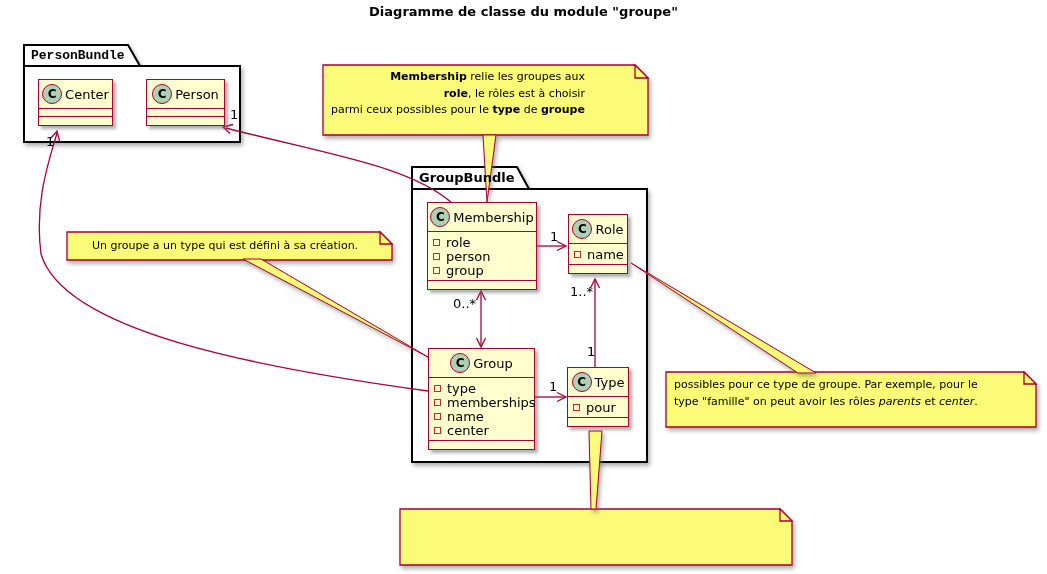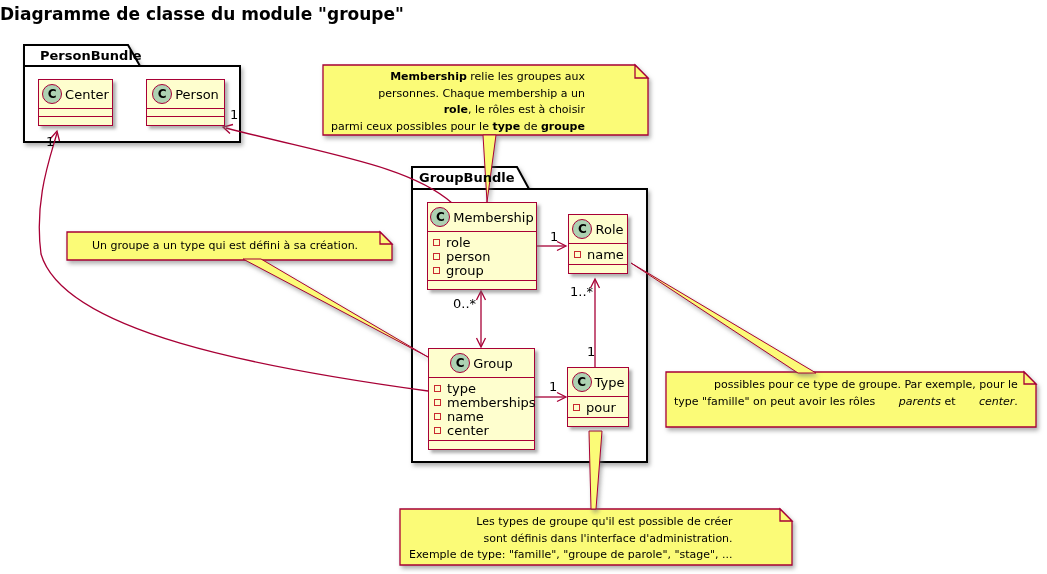--- a/index.html
+++ b/index.html
@@ -2,22 +2,22 @@
 <html><head>
 <meta charset="utf-8">
 <style>
   html,body { margin:0; padding:0; background:#ffffff; }
   .stage {
     position:relative; width:1047px; height:574px; background:#ffffff;
     font-family:"DejaVu Sans", sans-serif; overflow:hidden; color:#000;
   }
   .stage > svg { position:absolute; left:0; top:0; z-index:1; }
   .diagram-title {
-    position:absolute; left:0; top:4px; width:100%; 
-    font-size:17px; font-weight:bold; z-index:3;
+    position:absolute; left:0; top:4px; width:100%; text-align:center;
+    font-size:13px; font-weight:bold; z-index:3;
   }
   .pkg-name { position:absolute; font-size:13px; font-weight:bold; z-index:3; }
   .shadow { filter: drop-shadow(2px 3px 2px rgba(110,110,110,0.55)); }
   .uml-class {
     position:absolute; z-index:2; box-sizing:border-box;
     background:#FEFECE; border:1.5px solid #A80036;
     box-shadow:3px 3px 3px rgba(110,110,110,0.55);
   }
   .cls-title {
     display:flex; align-items:center; justify-content:center; gap:3px;
@@ -31,21 +31,21 @@
   }
   .cls-name { font-size:13px; white-space:nowrap; }
   .compart { border-top:1.5px solid #A80036; }
   .attrs { padding:3px 5px 3px 5px; }
   .attrs.empty { padding:0; height:7px; }
   .methods { height:8px; }
   .attr { display:flex; align-items:center; gap:6px; height:14px; font-size:13px; white-space:nowrap; }
   .sq { width:7px; height:7px; border:1px solid #C82930; box-sizing:border-box; background:transparent; flex:0 0 auto; }
   .note-text { position:absolute; z-index:3; font-size:11px; line-height:16.5px; white-space:nowrap;text-align:right; }
   .note-text b { font-weight:bold; }
-  .note-text i { font-style:italic;margin-left:20px; }
+  .note-text i { font-style:italic; }
   text.mult { font-size:13px; fill:#000; font-family:"DejaVu Sans", sans-serif; }
 </style>
 </head>
 <body>
 
 <div class="stage">
 
   <svg width="1047" height="574" viewBox="0 0 1047 574">
 
     <g class="shadow">
@@ -107,21 +107,21 @@
     <text class="mult" x="453" y="308">0..*</text>
     <text class="mult" x="570" y="296">1..*</text>
     <text class="mult" x="587" y="356">1</text>
     <text class="mult" x="549" y="391">1</text>
     <text class="mult" x="230" y="119">1</text>
     <text class="mult" x="46" y="146">1</text>
   </svg>
 
   <div class="diagram-title">Diagramme de classe du module "groupe"</div>
 
-  <div class="pkg-name" style="left:40px; top:48px;">PersonBundle</div>
+  <div class="pkg-name" style="left:31px; top:48px;font-family:Liberation Mono, monospace;">PersonBundle</div>
   <div class="pkg-name" style="left:419px; top:170px;">GroupBundle</div>
 
   <div class="uml-class" style="left:38px; top:79px; width:75px;">
     <div class="cls-title">
       <span class="circ">C</span>
       <span class="cls-name">Center</span>
     </div>
     <div class="compart attrs empty"></div>
     <div class="compart methods"></div>
   </div>
@@ -206,30 +206,24 @@
       <div class="attr">
           <span class="sq"></span>
           <span>pour</span>
         </div>
     </div>
     <div class="compart methods"></div>
   </div>
 
   <div class="note-text" style="left:331px; top:69px;">
       <div><b>Membership</b><span> relie les groupes aux</span></div>
-      <div><span>personnes. Chaque membership a un</span></div>
       <div><span> </span><b>role</b><span>, le rôles est à choisir</span></div>
       <div><span>parmi ceux possibles pour le </span><b>type</b><span> de </span><b>groupe</b></div>
     </div>
   <div class="note-text" style="left:92px; top:238px;">
       <div><span>Un groupe a un type qui est défini à sa création.</span></div>
     </div>
   <div class="note-text" style="left:674px; top:377px;">
       <div><span>possibles pour ce type de groupe. Par exemple, pour le</span></div>
       <div><span>type "famille" on peut avoir les rôles </span><i>parents</i><span> et </span><i>center</i><span>.</span></div>
     </div>
-  <div class="note-text" style="left:409px; top:514px;">
-      <div><span>Les types de groupe qu'il est possible de créer</span></div>
-      <div><span>sont définis dans l'interface d'administration.</span></div>
-      <div><span>Exemple de type: "famille", "groupe de parole", "stage", ...</span></div>
-    </div>
 
 </div>
 
 </body></html>

